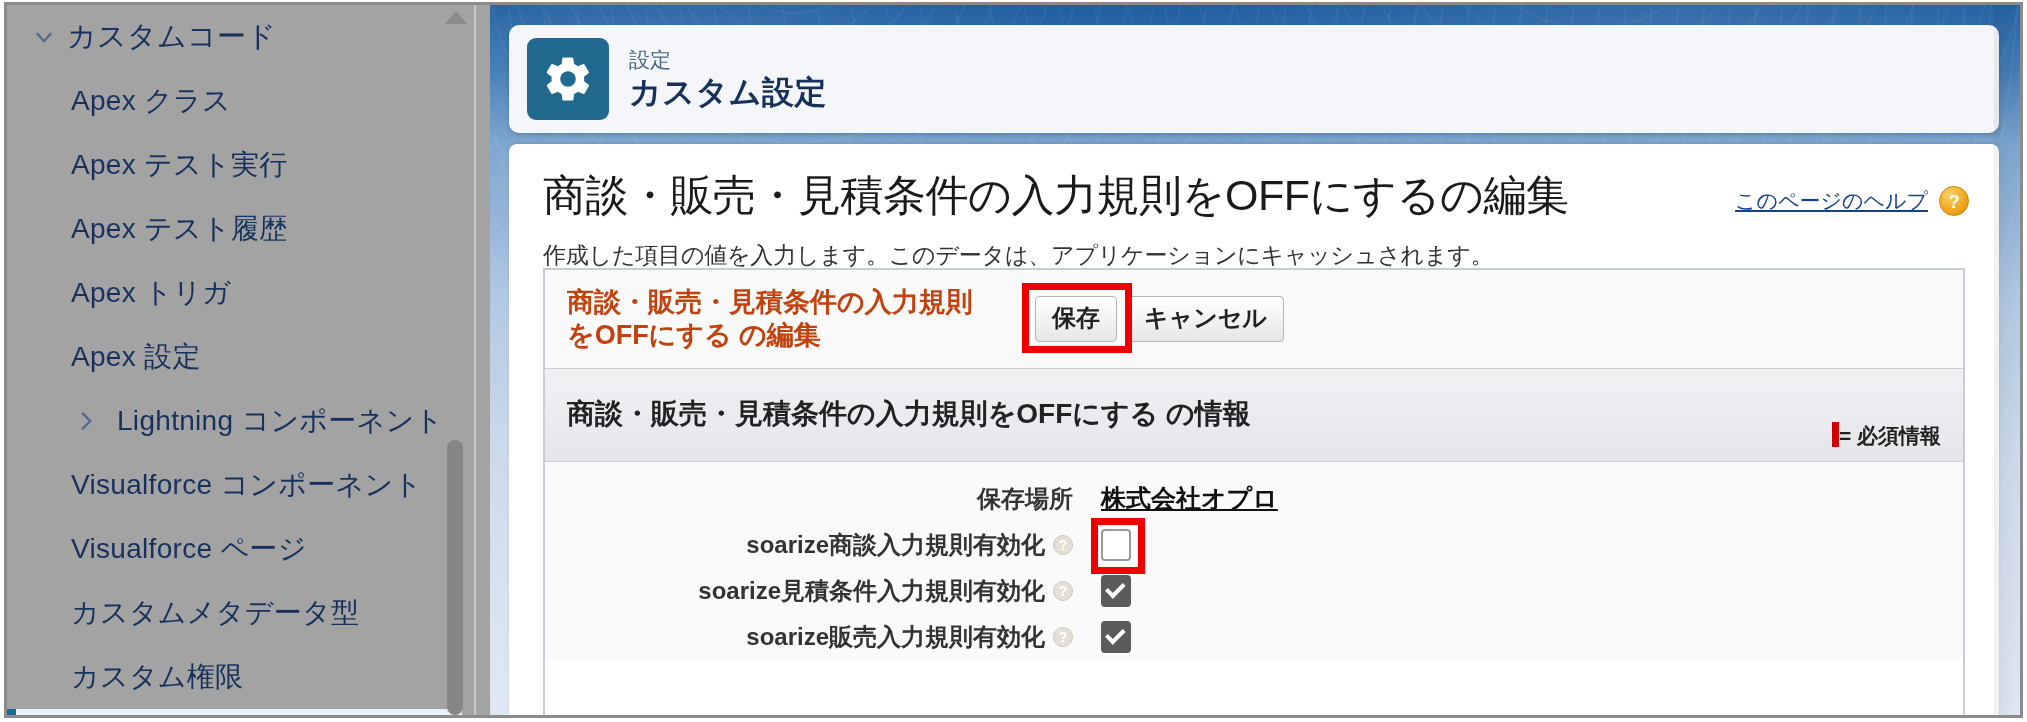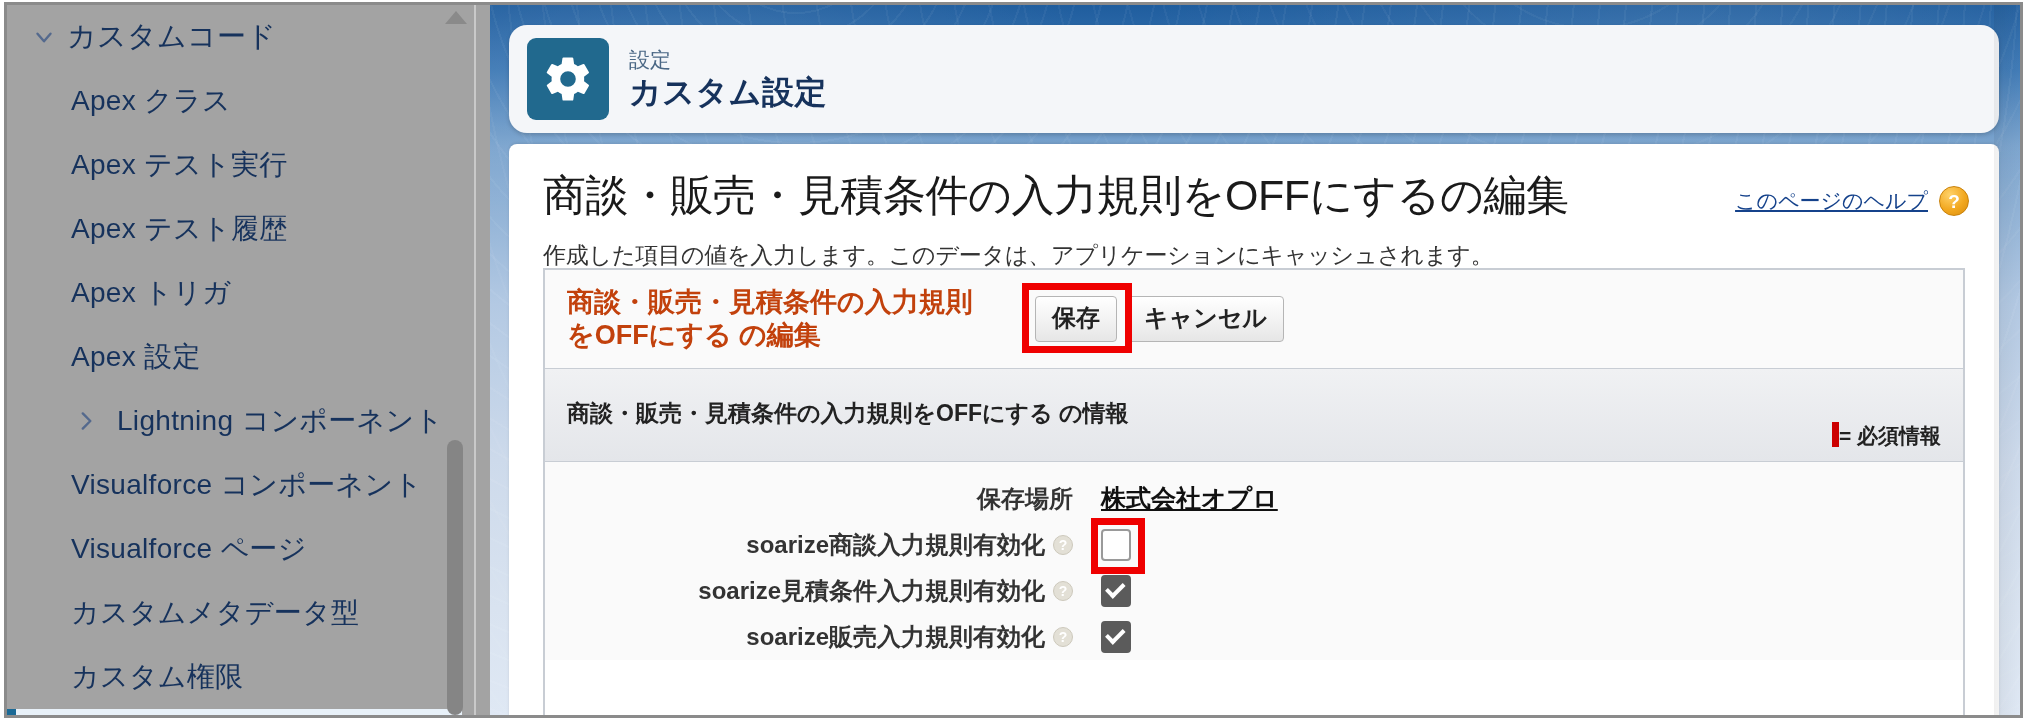--- a/index.html
+++ b/index.html
@@ -163,21 +163,21 @@
   }
 
   
   .setup-card {
     position: absolute;
     left: 19px;
     top: 20px;
     width: 1490px;
     height: 108px;
     background: #f4f6f9;
-    border-radius: 18px;
+    border-radius: 10px;
     box-shadow: 0 2px 4px rgba(0,0,0,0.18);
     display: flex;
     align-items: center;
     padding-left: 18px;
   }
   .gear-tile {
     width: 82px;
     height: 82px;
     border-radius: 9px;
     background: #21698e;
@@ -322,21 +322,21 @@
   .section-bar {
     background: linear-gradient(to bottom, #f0f1f3 0%, #e4e6ea 100%);
     border-top: 1px solid #c8cdd4;
     border-bottom: 1px solid #c8cdd4;
     display: flex;
     align-items: center;
     justify-content: space-between;
     padding: 9px 22px 11px 22px;
   }
   .section-bar-title {
-    font-size: 23px;
+    font-size: 28px;
     font-weight: 700;
     color: #222222;
     white-space: nowrap;
   }
   .required-note {
     display: flex;
     font-size: 21px;
     font-weight: 700;
     color: #222222;
     white-space: nowrap;

